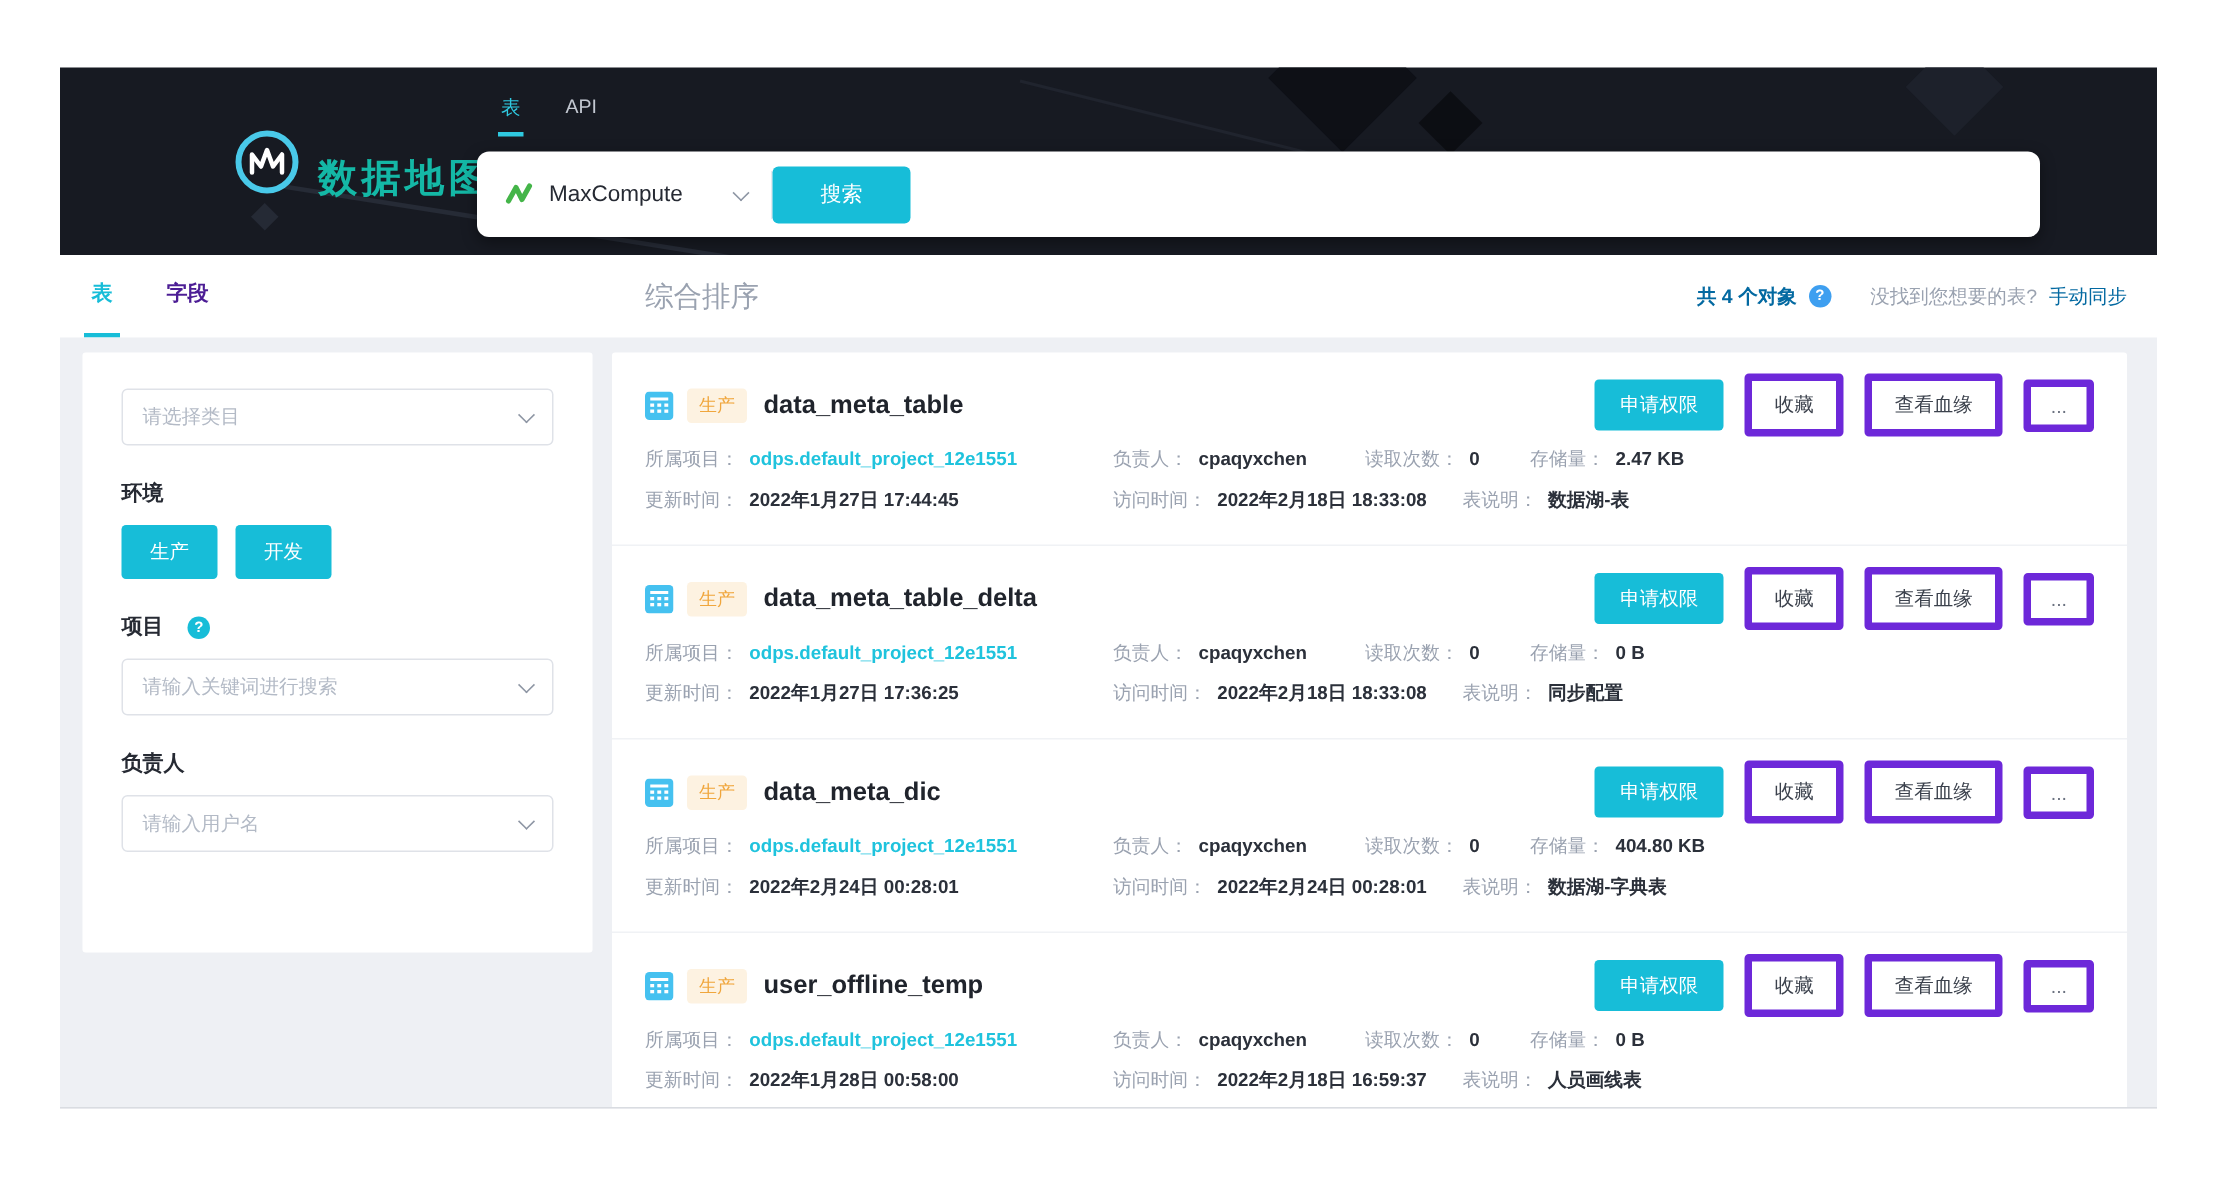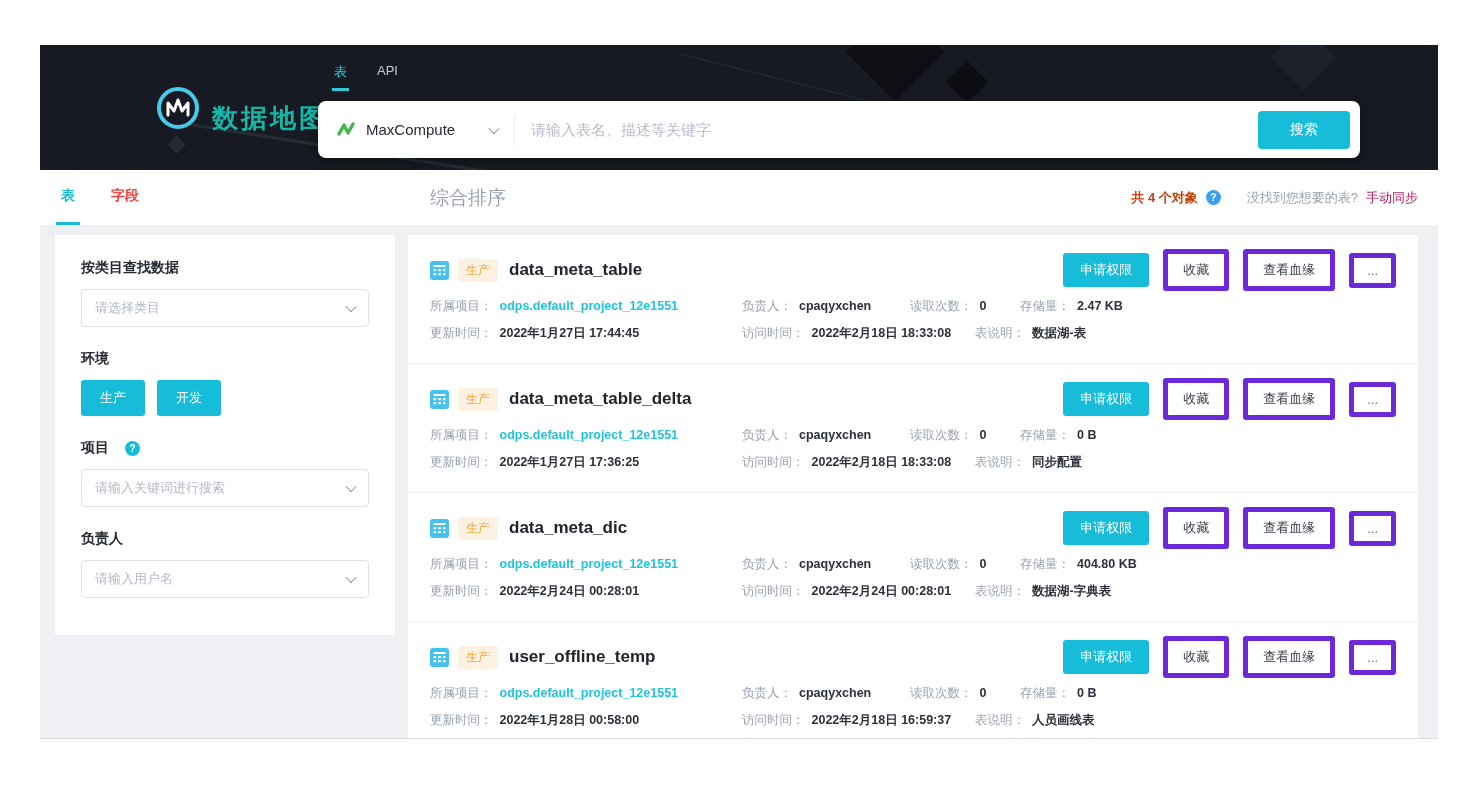--- a/index.html
+++ b/index.html
@@ -30,33 +30,33 @@
     transform:rotate(45deg) translate(-1px,-1px); display:inline-block; flex:none; }
   .vdivider { width:1px; height:32px; background:#e6e9ee; }
   .search-input { flex:1; border:none; outline:none; font-size:15px; padding:0 16px; color:#262a33; background:transparent; }
   .search-input::placeholder { color:#b6bcc8; }
   .search-btn { margin-right:10px; width:92px; height:38px; background:#17bdd8; color:#fff; font-size:14px;
     border:none; border-radius:4px; cursor:pointer; flex:none; }
 
   
   .subbar { position:relative; height:55px; background:#ffffff; }
   .subtabs { position:absolute; left:16px; top:0; height:100%; display:flex; gap:26px; }
-  .subtab { font-size:14px; font-weight:bold; color:#ef4444; display:flex; align-items:center;
+  .subtab { font-size:14px; font-weight:bold; color:#4c1d95; display:flex; align-items:center;
     border-bottom:3px solid transparent; padding:0 5px; cursor:pointer; }
   .subtab.active { color:#17bdd8; border-bottom-color:#17bdd8; }
   .sort-label { position:absolute; left:390px; top:50%; transform:translateY(-50%); color:#9aa2b0; font-size:19px; cursor:pointer; }
   .subbar-right { position:absolute; right:20px; top:50%; transform:translateY(-50%);
     display:flex; align-items:center; font-size:13px; }
-  .count-text { color:#c2410c; font-weight:bold;text-align:center; }
+  .count-text { color:#0369a1; font-weight:bold;text-align:center; }
   .info-dot { width:15px; height:15px; border-radius:50%; color:#fff; font-size:10px; font-weight:bold;
     display:inline-flex; align-items:center; justify-content:center; margin-left:8px; cursor:pointer; }
   .info-blue { background:#3e9ff0; }
   .info-cyan { background:#17bdd8; }
   .notfound-text { color:#9aa2b0; margin-left:26px; }
-  .sync-link { color:#be185d; margin-left:8px; cursor:pointer; }
+  .sync-link { color:#0369a1; margin-left:8px; cursor:pointer; }
 
   
   .content { position:relative; height:514px; background:#eef0f4; border-bottom:1px solid #d9dce1; overflow:hidden; }
 
   .sidebar { position:absolute; left:15px; top:10px; width:340px; height:400px; background:#ffffff;
     border-radius:2px; padding:24px 26px; }
   .side-label { font-size:14px; font-weight:bold; color:#262a33; margin-bottom:12px;
     display:flex; align-items:center; gap:8px; }
   .select { height:38px; border:1px solid #dfe2e8; border-radius:4px; display:flex; align-items:center;
     justify-content:space-between; padding:0 13px; color:#b3bac6; font-size:13px; cursor:pointer; background:#fff; }
@@ -116,21 +116,20 @@
       <div class="engine">
         <span style="display:inline-flex;">
           <svg width="20" height="20" viewBox="0 0 20 20">
             <polyline points="3,14 8,5 12,13 17,4" fill="none" stroke="#44b549" stroke-width="3.4" stroke-linecap="round" stroke-linejoin="round"></polyline>
           </svg>
         </span>
         <span class="engine-label">MaxCompute</span>
         <span class="chev"></span>
       </div>
       <div class="vdivider"></div>
-      <input class="search-input" type="text" placeholder="请输入表名、描述等关键字" style="">
       <button class="search-btn">搜索</button>
     </div>
   </div>
 
   <div class="subbar">
     <div class="subtabs">
       <div class="subtab active">表</div>
       <div class="subtab">字段</div>
     </div>
     <div class="sort-label">综合排序</div>
@@ -139,21 +138,20 @@
       <span class="info-dot info-blue">?</span>
       <span class="notfound-text">没找到您想要的表?</span>
       <span class="sync-link">手动同步</span>
     </div>
   </div>
 
   <div class="content">
 
     <div class="sidebar">
       <div class="side-section">
-        <div class="side-label">按类目查找数据</div>
         <div class="select">
           <span>请选择类目</span>
           <span class="chev"></span>
         </div>
       </div>
 
       <div class="side-section">
         <div class="side-label">环境</div>
         <div class="env-row">
           <button class="env-btn">生产</button>

